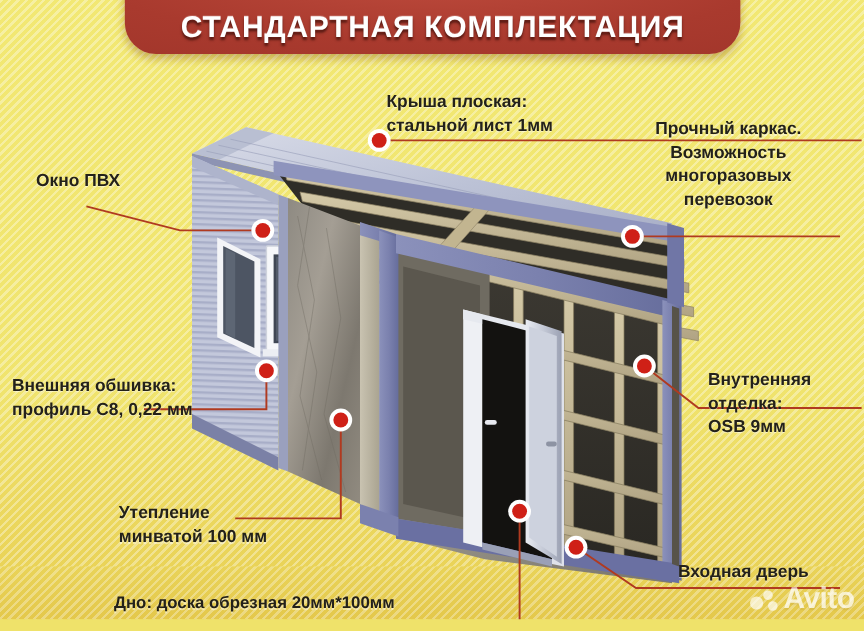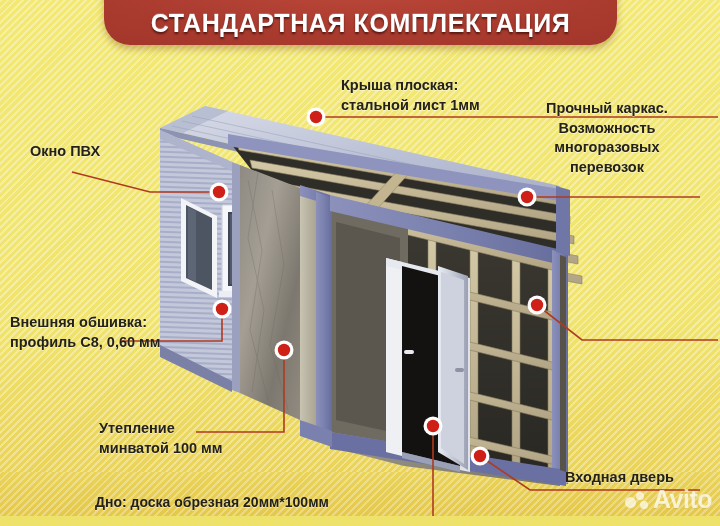--- a/index.html
+++ b/index.html
@@ -62,21 +62,21 @@
     position:absolute;
     color:#23211a;
     font-size:14.5px;
     font-weight:bold;
     line-height:19.5px;
     white-space:pre-line;
     text-shadow: 0 1px 0 rgba(255,255,255,.45);
   }
   .lbl.sm{ font-size:14px; line-height:19px; }
 
-  #l-roof   { left:341px; top:76px; }
+  #l-roof   { left:322px; top:76px; }
   #l-frame  { left:546px; top:99px;text-align:center; }
   #l-window { left:30px;  top:142px; }
   #l-outer  { left:10px;  top:313px; }
   #l-inner  { left:590px; top:308px; }
   #l-insul  { left:99px;  top:399px;margin-top:20px; }
   #l-door   { left:565px; top:468px; }
   #l-floor  { left:95px;  top:493px; }
 
   
   #avito{
@@ -339,21 +339,24 @@
   </div>
 
   <div class="lbl" id="l-roof">Крыша плоская:
 стальной лист 1мм</div>
   <div class="lbl" id="l-frame">Прочный каркас.
 Возможность
 многоразовых
 перевозок</div>
   <div class="lbl" id="l-window">Окно ПВХ</div>
   <div class="lbl" id="l-outer">Внешняя обшивка:
-профиль С8, 0,60 мм</div>
+профиль С8, 0,22 мм</div>
+  <div class="lbl" id="l-inner">Внутренняя
+отделка:
+OSB 9мм</div>
   <div class="lbl" id="l-insul">Утепление
 минватой 100 мм</div>
   <div class="lbl" id="l-door">Входная дверь</div>
   <div class="lbl sm" id="l-floor">Дно: доска обрезная 20мм*100мм</div>
 
   <div id="avito">
     <span class="dots">
         <i></i>
         <i></i>
         <i></i>

